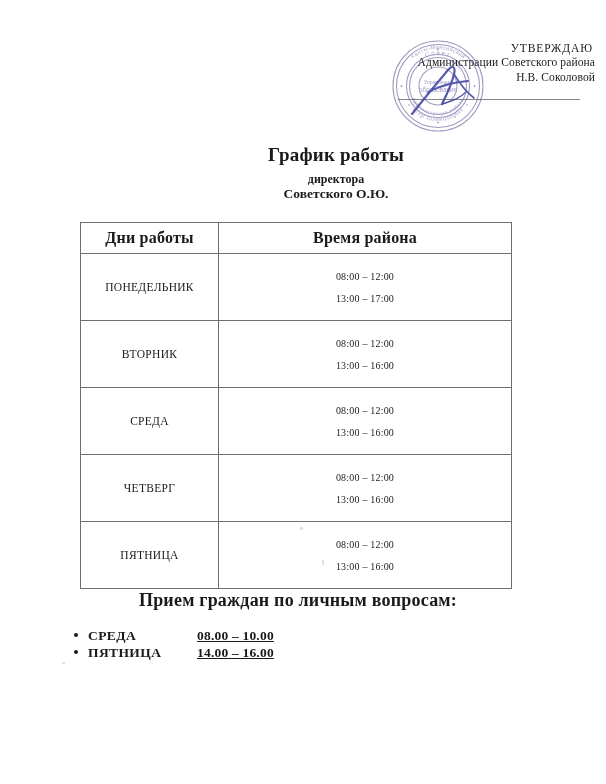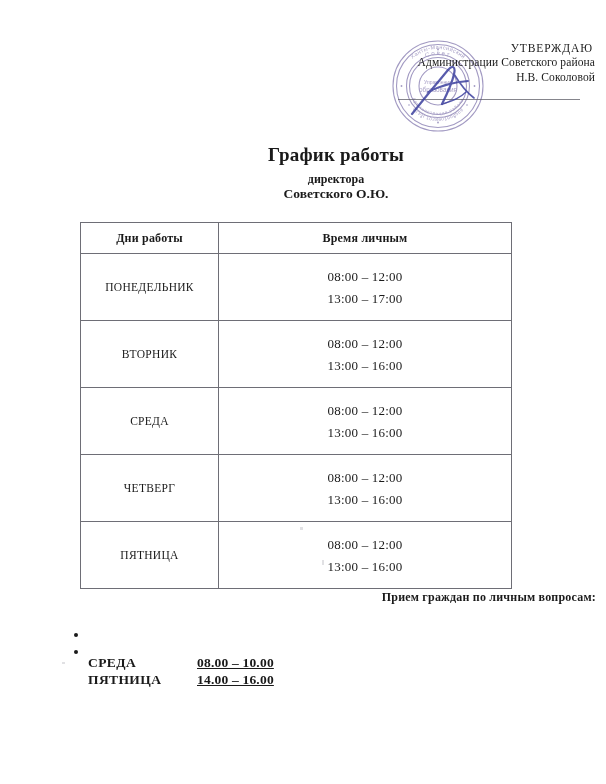--- a/index.html
+++ b/index.html
@@ -116,50 +116,50 @@
   #schedule-table th,
   #schedule-table td {
     border: 1px solid #6e6e76;
     padding: 0;
     vertical-align: middle;
   }
   #schedule-table col.c-day   { width: 138px; }
   #schedule-table col.c-time  { width: 293px; }
   #schedule-table th {
     height: 30px;
-    font-size: 12px;
+    font-size: 16px;
     font-weight: bold;
     text-align: center;
     letter-spacing: 0.2px;
   }
   #schedule-table td.day-cell {
     height: 56px;
     font-size: 11.5px;
     text-align: center;
     letter-spacing: 0.3px;
   }
   #schedule-table td.time-cell {
     height: 56px;
     text-align: center;
     padding: 6px 0 4px 0;
   }
   #schedule-table td.time-cell .tline {
-    font-size: 13px;
+    font-size: 10px;
     line-height: 22px;
     letter-spacing: 0.2px;
   }
 
   
   #reception-heading {
     position: absolute;
     left: 0;
     top: 590px;
     width: 596px;
-    text-align: right;
-    font-size: 12px;
+    text-align: center;
+    font-size: 18px;
     font-weight: bold;
     letter-spacing: 0.2px;
   }
   #reception-list {
     position: absolute;
     left: 88px;
     top: 628px;
     margin: 0;
     padding: 0;
     list-style: none;
@@ -183,21 +183,20 @@
   }
   #reception-list li .rday {
     display: inline-block;
     width: 109px;
     letter-spacing: 0.4px;
   }
   #reception-list li .rtime {
     display: inline-block;
     text-decoration: underline;
     letter-spacing: 0.2px;
-    margin-top: 27px;
   }
 
   
   .speck {
     position: absolute;
     background: #c9c9cd;
     opacity: 0.55;
   }
 </style>
 </head>
@@ -274,21 +273,21 @@
   </div>
 
   <table id="schedule-table">
     <colgroup>
       <col class="c-day">
       <col class="c-time">
     </colgroup>
     <thead>
       <tr>
         <th>Дни работы</th>
-        <th>Время личным</th>
+        <th>Время района</th>
       </tr>
     </thead>
     <tbody id="schedule-body">
         <tr>
           <td class="day-cell">ПОНЕДЕЛЬНИК</td>
           <td class="time-cell">
             <div class="tline">08:00 – 12:00</div>
             <div class="tline">13:00 – 17:00</div>
           </td>
         </tr>

